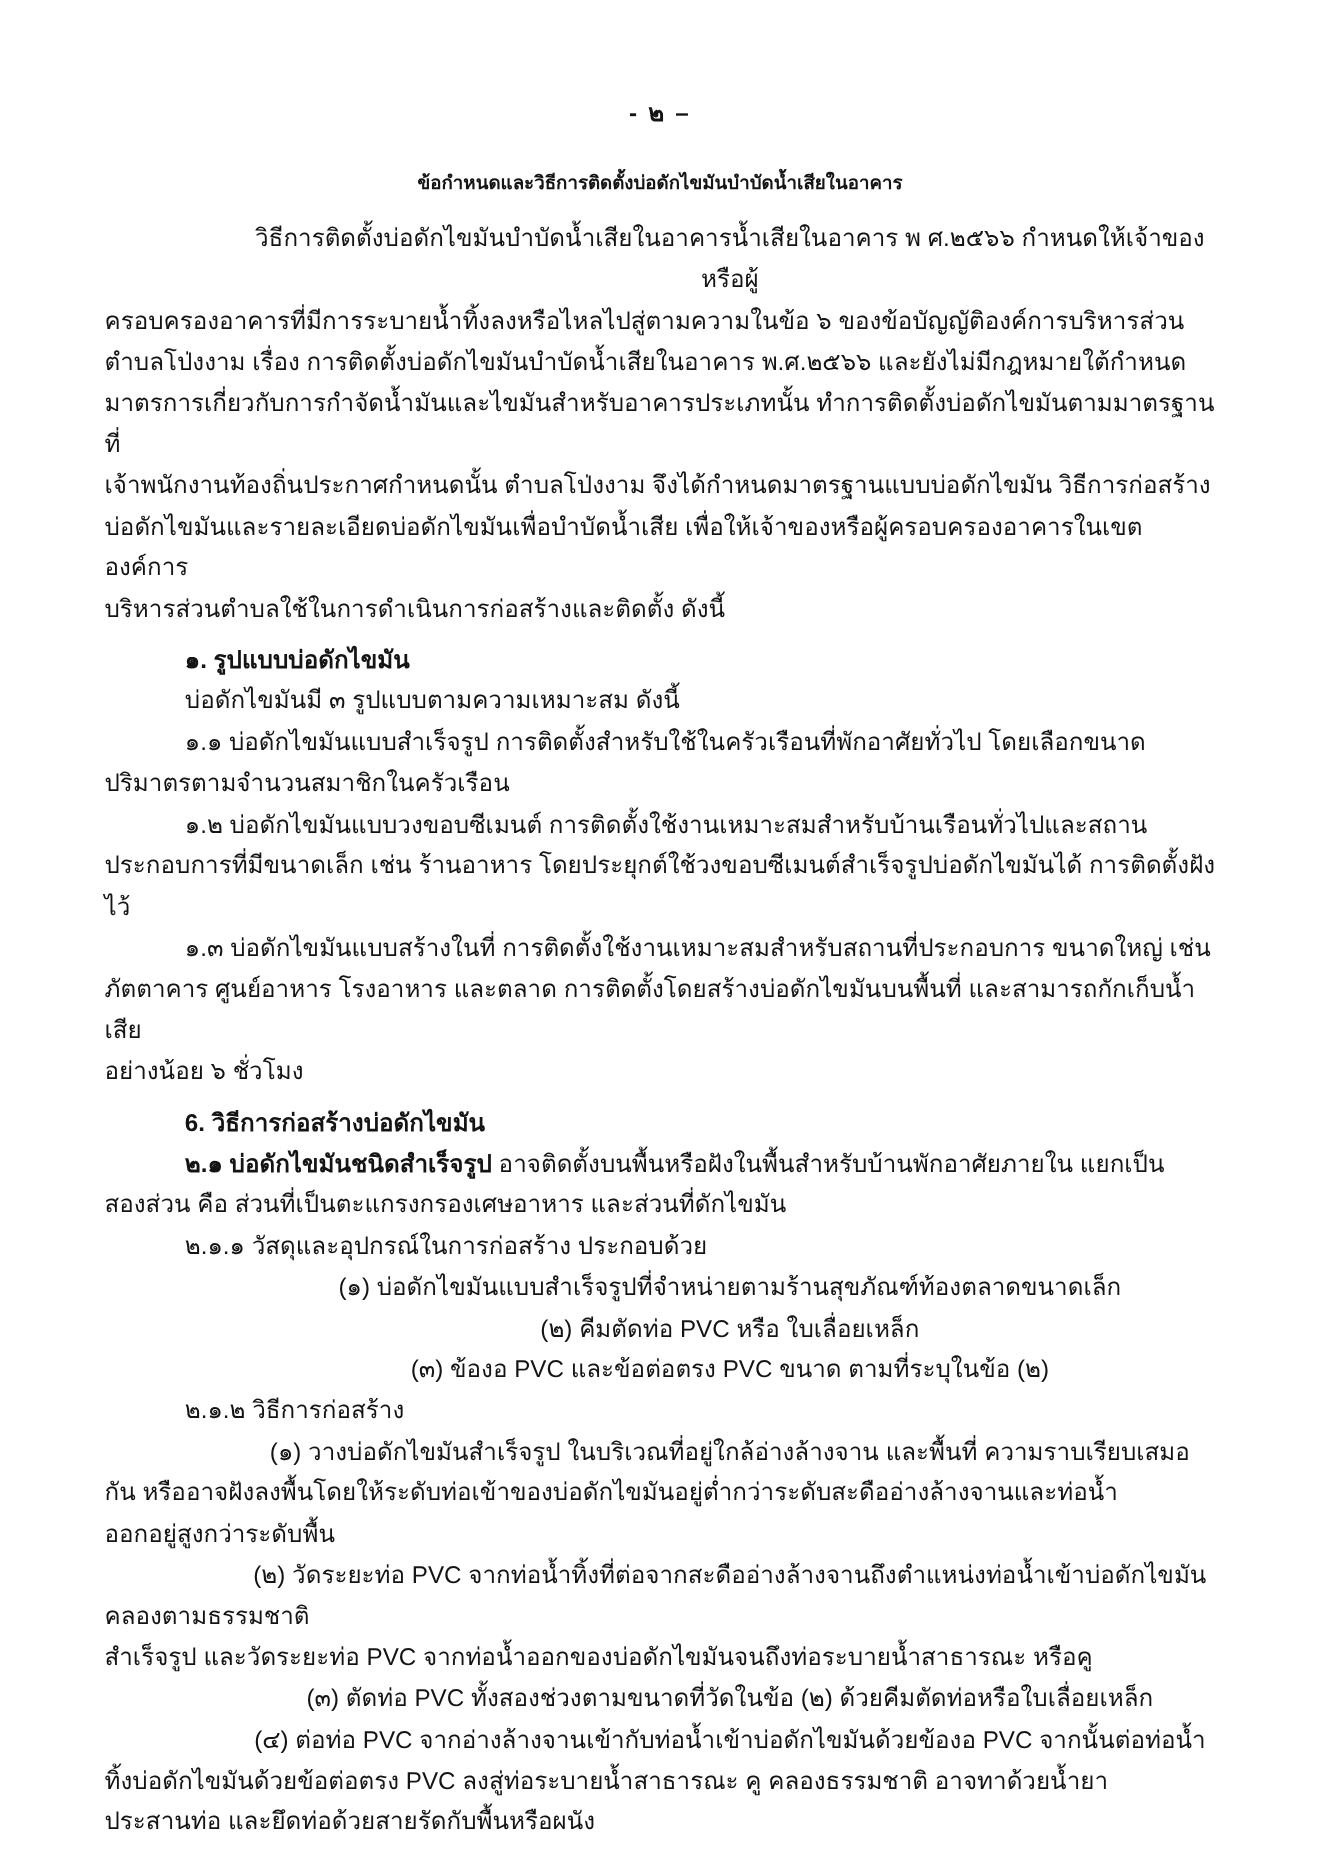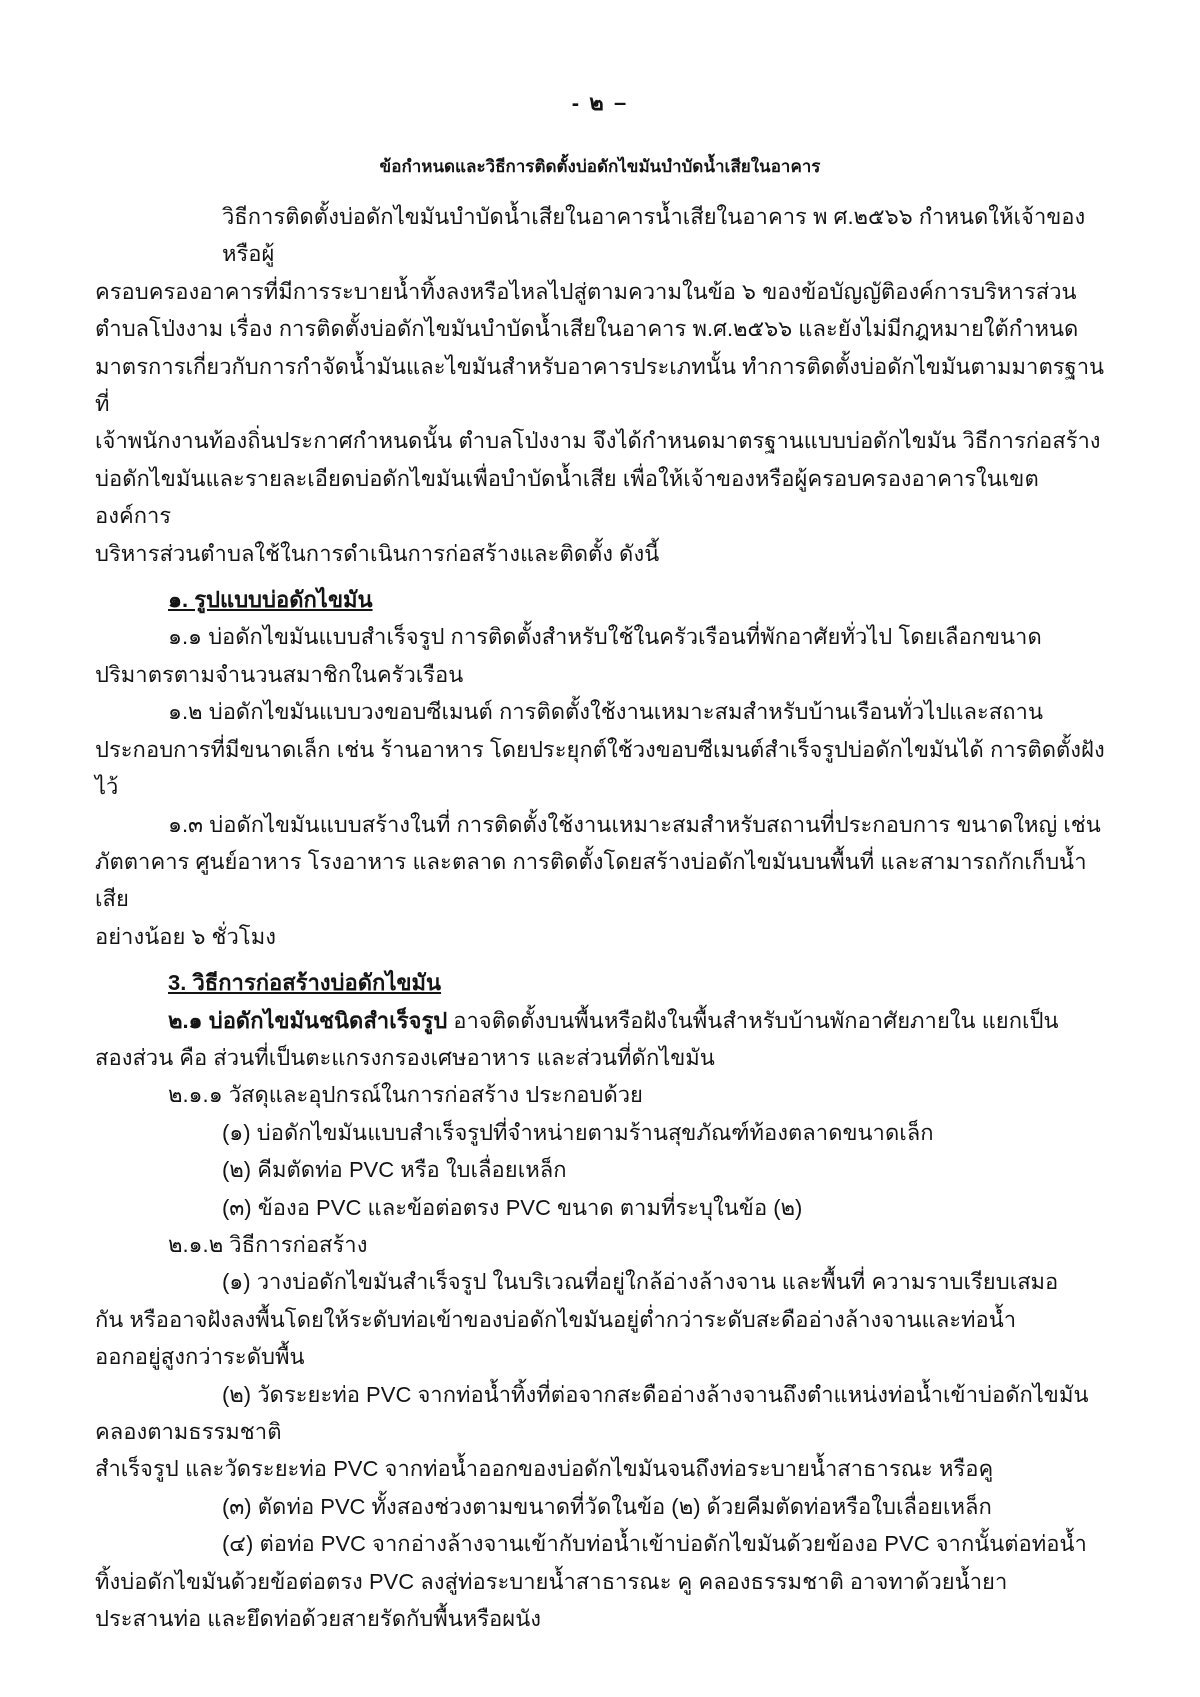--- a/index.html
+++ b/index.html
@@ -32,48 +32,49 @@
   }
   .doc-body {
     margin-top: 14px;
     font-size: 22px;
   }
   .line {
     line-height: 37.4px;
     white-space: normal;
   }
   .ind-h { padding-left: 73px; }   
-  .ind-p { padding-left: 127px; }  
-  .gap   { margin-top: 9px; text-decoration: underline; }      
+  .ind-p { padding-left: 127px; text-align: center; }  
+  .gap   { margin-top: 9px; }      
   .b     { font-weight: bold; }
 </style>
 </head>
 <body>
 
 <div class="page">
   <div class="content">
     <div class="page-number">- ๒ –</div>
     <div class="doc-title">ข้อกำหนดและวิธีการติดตั้งบ่อดักไขมันบำบัดน้ำเสียในอาคาร</div>
     <div class="doc-body">
         <div class="line ind-p"><span>วิธีการติดตั้งบ่อดักไขมันบำบัดน้ำเสียในอาคารน้ำเสียในอาคาร พ ศ.๒๕๖๖ กำหนดให้เจ้าของหรือผู้</span></div>
         <div class="line"><span>ครอบครองอาคารที่มีการระบายน้ำทิ้งลงหรือไหลไปสู่ตามความในข้อ ๖ ของข้อบัญญัติองค์การบริหารส่วน</span></div>
         <div class="line"><span>ตำบลโป่งงาม เรื่อง การติดตั้งบ่อดักไขมันบำบัดน้ำเสียในอาคาร พ.ศ.๒๕๖๖ และยังไม่มีกฎหมายใต้กำหนด</span></div>
         <div class="line"><span>มาตรการเกี่ยวกับการกำจัดน้ำมันและไขมันสำหรับอาคารประเภทนั้น ทำการติดตั้งบ่อดักไขมันตามมาตรฐานที่</span></div>
         <div class="line"><span>เจ้าพนักงานท้องถิ่นประกาศกำหนดนั้น ตำบลโป่งงาม จึงได้กำหนดมาตรฐานแบบบ่อดักไขมัน วิธีการก่อสร้าง</span></div>
         <div class="line"><span>บ่อดักไขมันและรายละเอียดบ่อดักไขมันเพื่อบำบัดน้ำเสีย เพื่อให้เจ้าของหรือผู้ครอบครองอาคารในเขตองค์การ</span></div>
         <div class="line"><span>บริหารส่วนตำบลใช้ในการดำเนินการก่อสร้างและติดตั้ง ดังนี้</span></div>
         <div class="line ind-h gap"><span class="b">๑. รูปแบบบ่อดักไขมัน</span></div>
+        <div class="line ind-h"><span>บ่อดักไขมันมี ๓ รูปแบบตามความเหมาะสม ดังนี้</span></div>
         <div class="line ind-h"><span>๑.๑ บ่อดักไขมันแบบสำเร็จรูป การติดตั้งสำหรับใช้ในครัวเรือนที่พักอาศัยทั่วไป โดยเลือกขนาด</span></div>
         <div class="line"><span>ปริมาตรตามจำนวนสมาชิกในครัวเรือน</span></div>
         <div class="line ind-h"><span>๑.๒ บ่อดักไขมันแบบวงขอบซีเมนต์ การติดตั้งใช้งานเหมาะสมสำหรับบ้านเรือนทั่วไปและสถาน</span></div>
         <div class="line"><span>ประกอบการที่มีขนาดเล็ก เช่น ร้านอาหาร โดยประยุกต์ใช้วงขอบซีเมนต์สำเร็จรูปบ่อดักไขมันได้ การติดตั้งฝังไว้</span></div>
         <div class="line ind-h"><span>๑.๓ บ่อดักไขมันแบบสร้างในที่ การติดตั้งใช้งานเหมาะสมสำหรับสถานที่ประกอบการ ขนาดใหญ่ เช่น</span></div>
         <div class="line"><span>ภัตตาคาร ศูนย์อาหาร โรงอาหาร และตลาด การติดตั้งโดยสร้างบ่อดักไขมันบนพื้นที่ และสามารถกักเก็บน้ำเสีย</span></div>
         <div class="line"><span>อย่างน้อย ๖ ชั่วโมง</span></div>
-        <div class="line ind-h gap"><span class="b">3. วิธีการก่อสร้างบ่อดักไขมัน</span></div>
+        <div class="line ind-h gap"><span class="b">6. วิธีการก่อสร้างบ่อดักไขมัน</span></div>
         <div class="line ind-h"><span class="b">๒.๑ บ่อดักไขมันชนิดสำเร็จรูป</span><span> อาจติดตั้งบนพื้นหรือฝังในพื้นสำหรับบ้านพักอาศัยภายใน แยกเป็น</span></div>
         <div class="line"><span>สองส่วน คือ ส่วนที่เป็นตะแกรงกรองเศษอาหาร และส่วนที่ดักไขมัน</span></div>
         <div class="line ind-h"><span>๒.๑.๑ วัสดุและอุปกรณ์ในการก่อสร้าง ประกอบด้วย</span></div>
         <div class="line ind-p"><span>(๑) บ่อดักไขมันแบบสำเร็จรูปที่จำหน่ายตามร้านสุขภัณฑ์ท้องตลาดขนาดเล็ก</span></div>
         <div class="line ind-p"><span>(๒) คีมตัดท่อ PVC หรือ ใบเลื่อยเหล็ก</span></div>
         <div class="line ind-p"><span>(๓) ข้องอ PVC และข้อต่อตรง PVC ขนาด ตามที่ระบุในข้อ (๒)</span></div>
         <div class="line ind-h"><span>๒.๑.๒ วิธีการก่อสร้าง</span></div>
         <div class="line ind-p"><span>(๑) วางบ่อดักไขมันสำเร็จรูป ในบริเวณที่อยู่ใกล้อ่างล้างจาน และพื้นที่ ความราบเรียบเสมอ</span></div>
         <div class="line"><span>กัน หรืออาจฝังลงพื้นโดยให้ระดับท่อเข้าของบ่อดักไขมันอยู่ต่ำกว่าระดับสะดืออ่างล้างจานและท่อน้ำ</span></div>
         <div class="line"><span>ออกอยู่สูงกว่าระดับพื้น</span></div>

